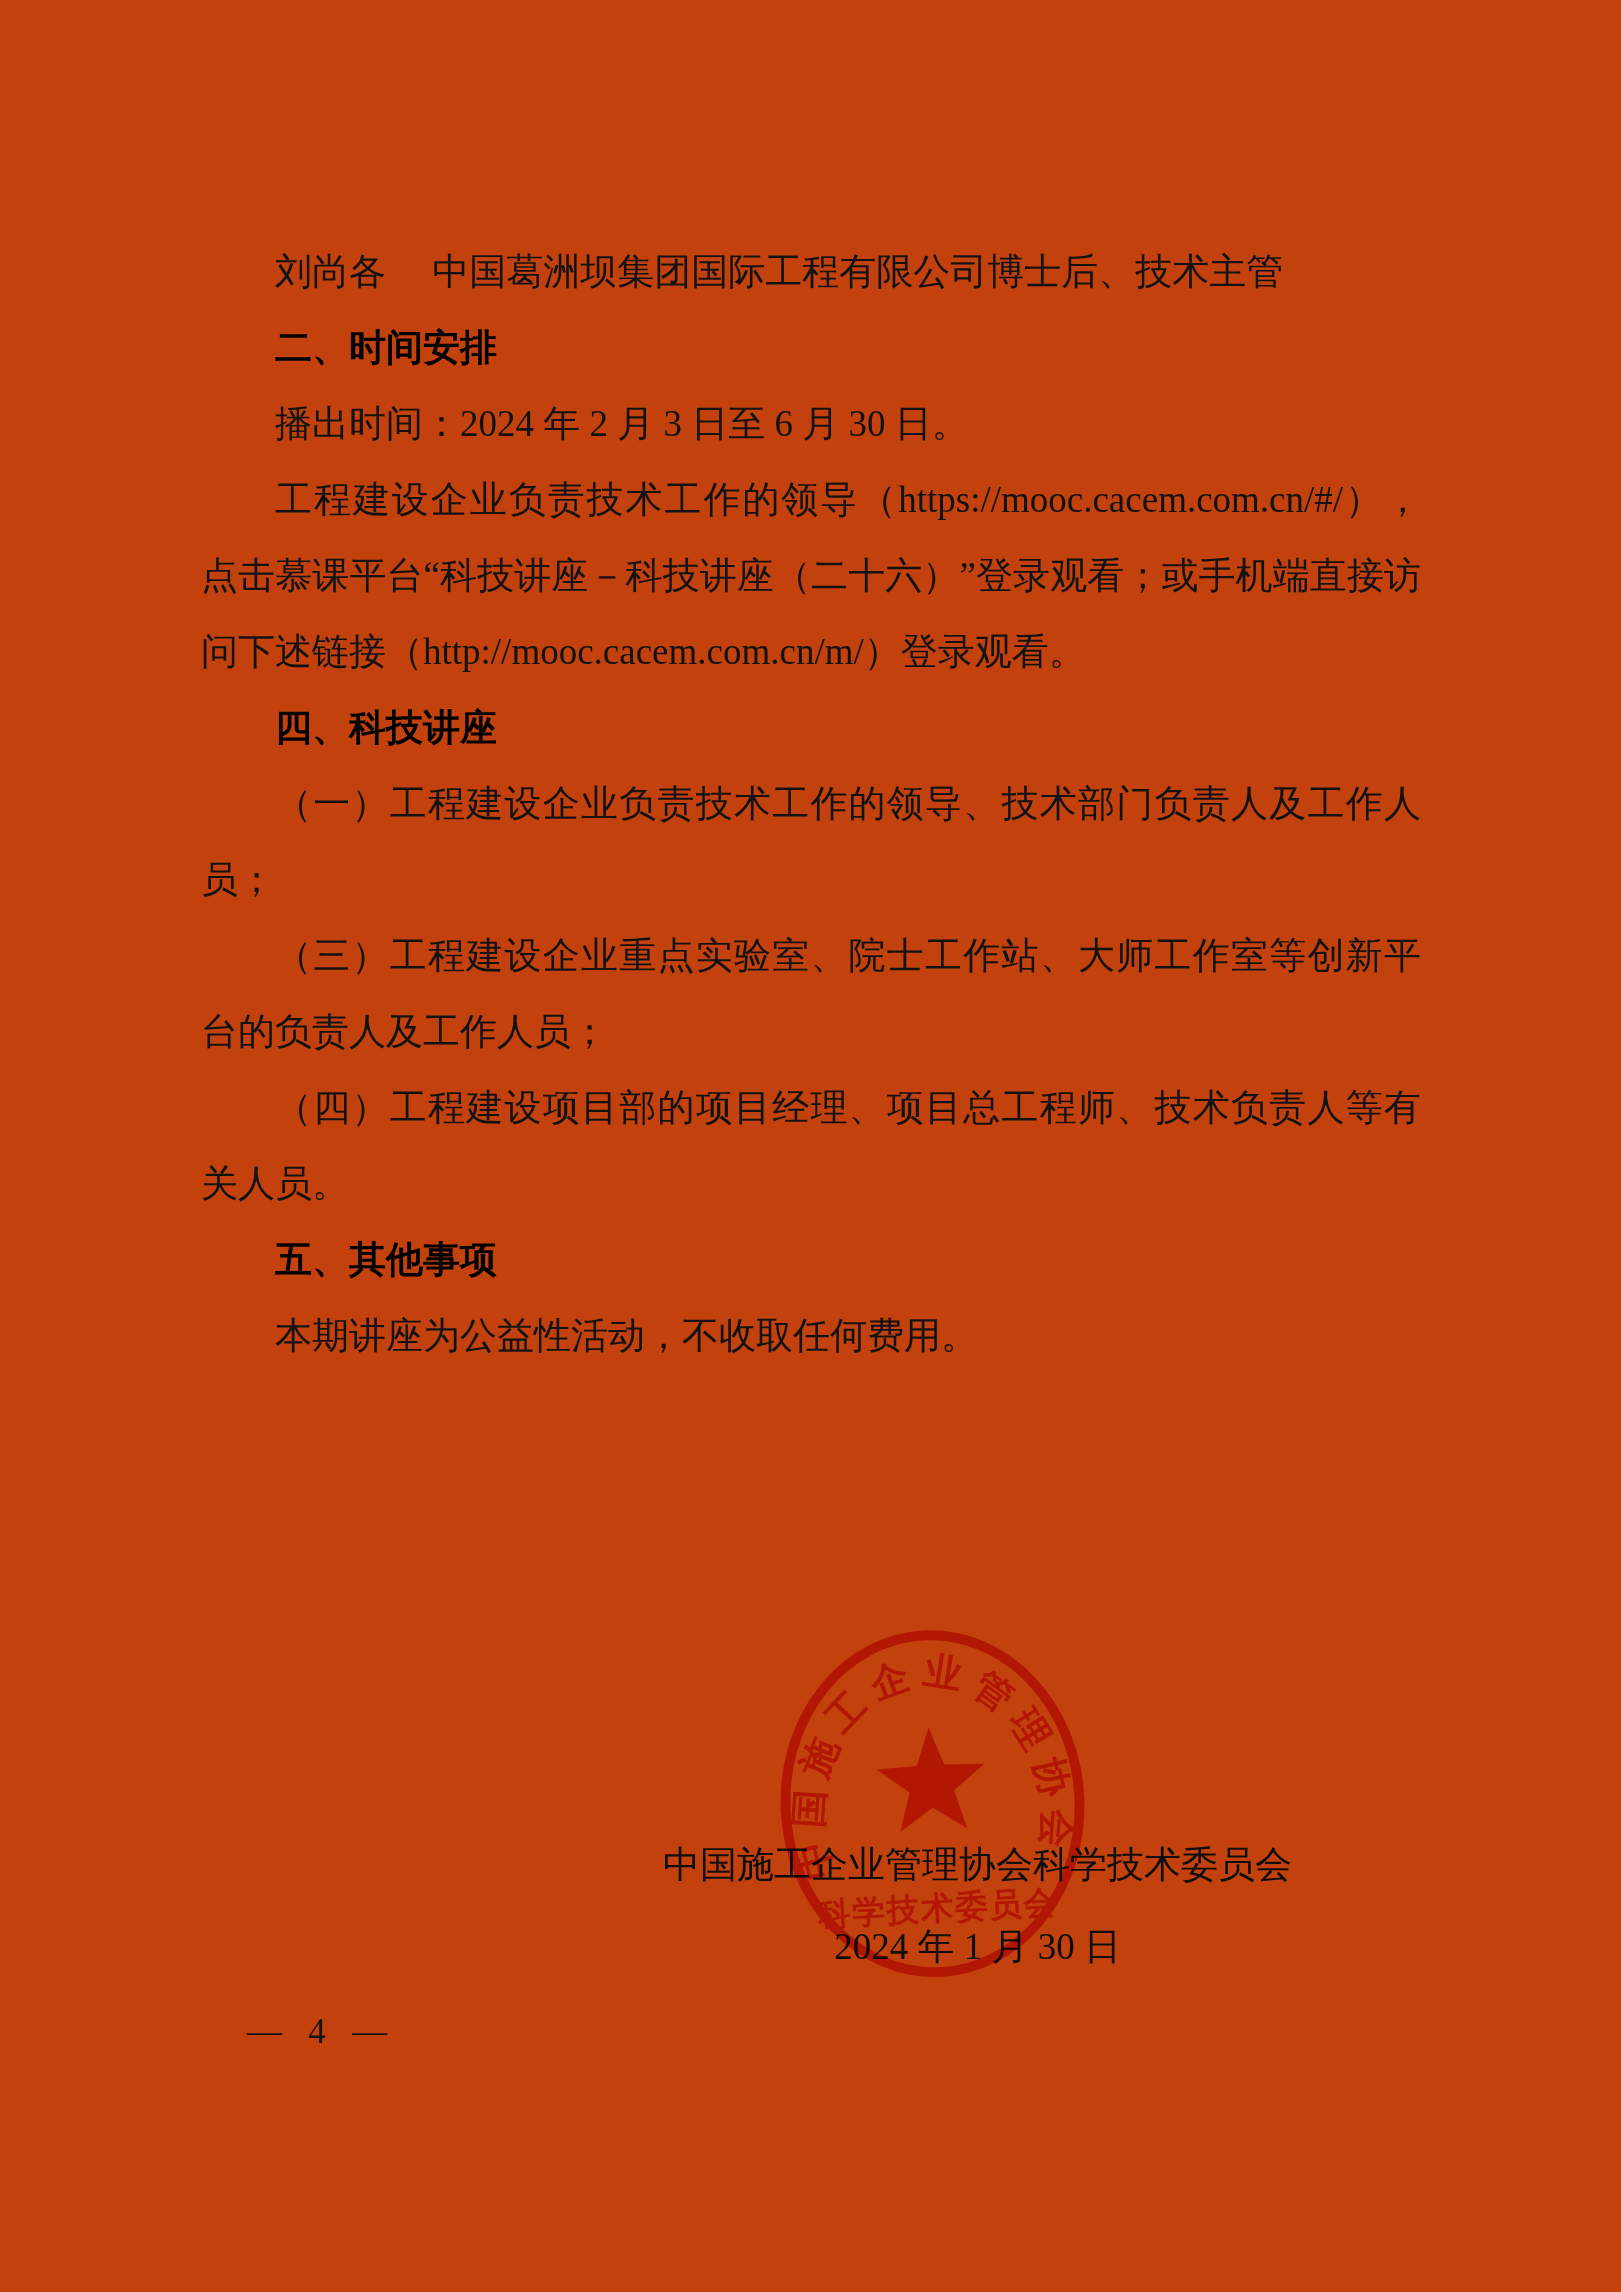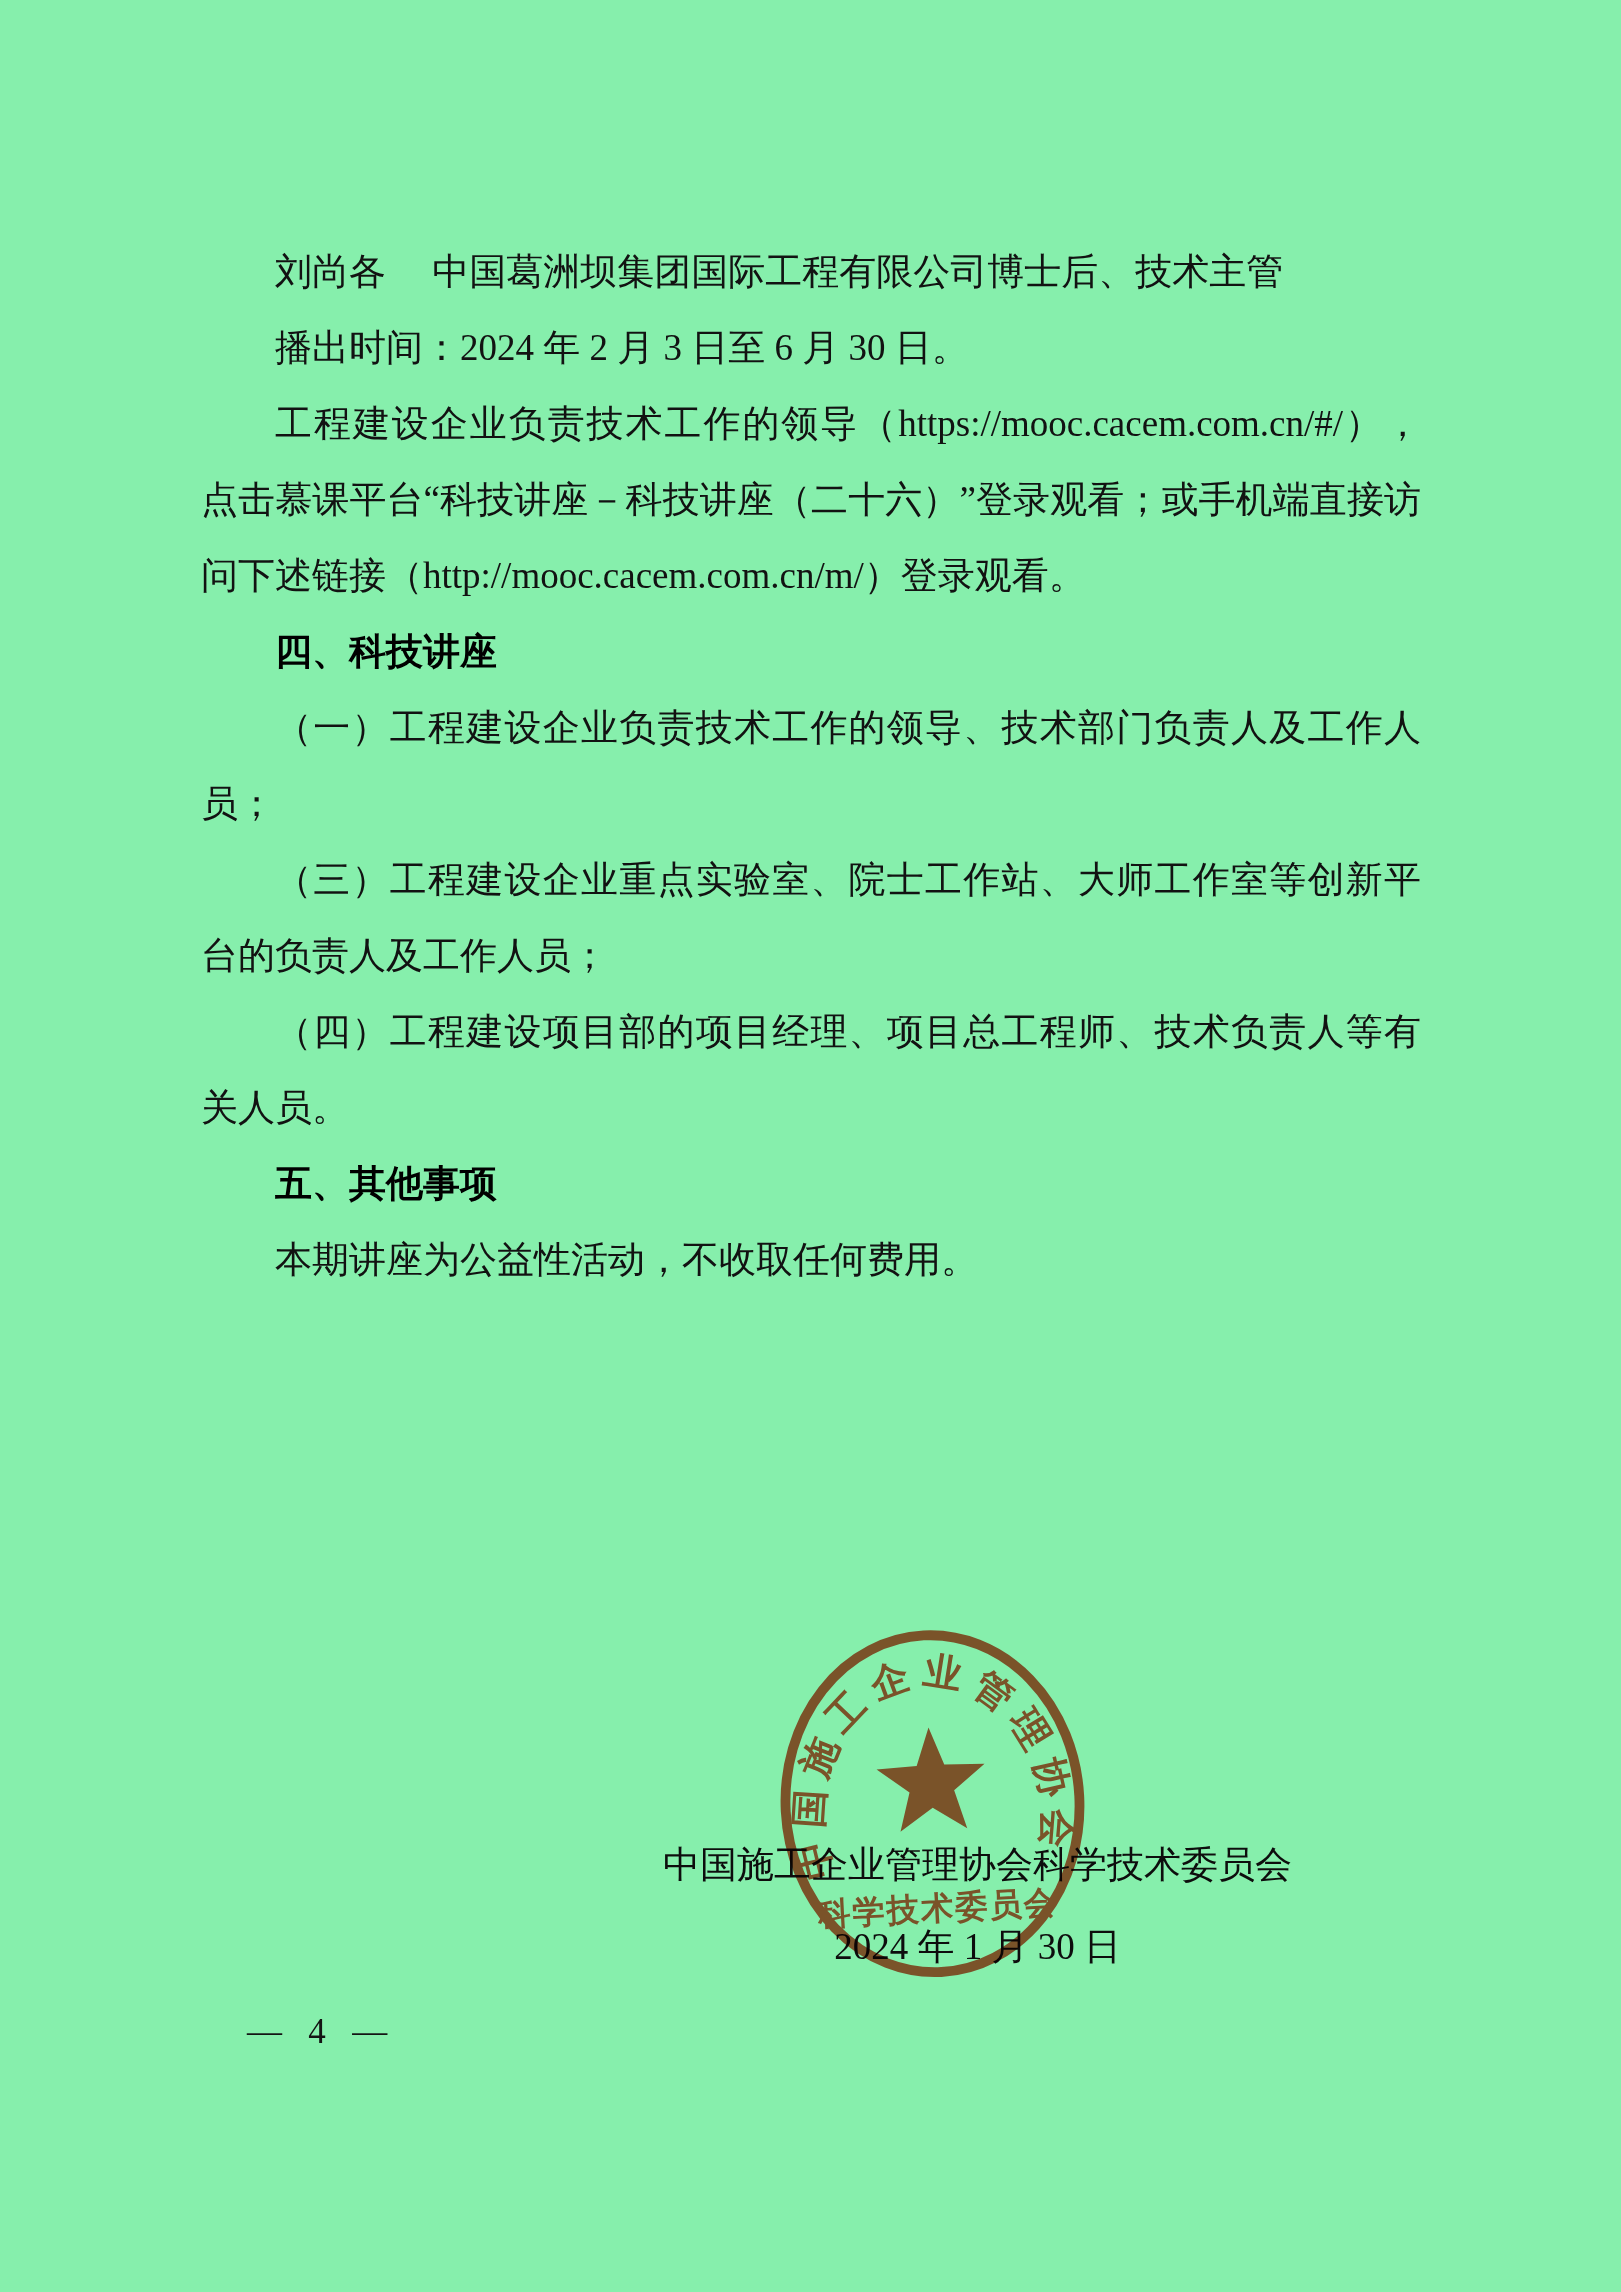--- a/index.html
+++ b/index.html
@@ -8,21 +8,21 @@
     position: relative;
     width: 1621px;
     height: 2293px;
     font-family: "Liberation Serif", "DejaVu Serif", serif;
     color: #111111;
     overflow: hidden;
   }
   .page {
     position: absolute;
     inset: 0;
-    background: #86efac;
+    background: #c2410c;
     padding-left: 48px;
   }
   .text-block {
     position: absolute;
     left: 201px;
     top: 234px;
     width: 1220px;
     font-size: 37px;
     line-height: 76px;
     text-align: justify;
@@ -75,20 +75,21 @@
     white-space: nowrap;
   }
 </style>
 </head>
 <body>
 
 <div class="page">
 
   <div class="text-block">
     <p class="body">刘尚各　 中国葛洲坝集团国际工程有限公司博士后、技术主管</p>
+    <p class="heading">二、时间安排</p>
     <p class="body">播出时间：2024 年 2 月 3 日至 6 月 30 日。</p>
     <p class="body">工程建设企业负责技术工作的领导（https://mooc.cacem.com.cn/#/），点击慕课平台“科技讲座－科技讲座（二十六）”登录观看；或手机端直接访问下述链接（http://mooc.cacem.com.cn/m/）登录观看。</p>
     <p class="heading">四、科技讲座</p>
     <p class="body">（一）工程建设企业负责技术工作的领导、技术部门负责人及工作人员；</p>
     <p class="body">（三）工程建设企业重点实验室、院士工作站、大师工作室等创新平台的负责人及工作人员；</p>
     <p class="body">（四）工程建设项目部的项目经理、项目总工程师、技术负责人等有关人员。</p>
     <p class="heading">五、其他事项</p>
     <p class="body">本期讲座为公益性活动，不收取任何费用。</p>
   </div>
 

